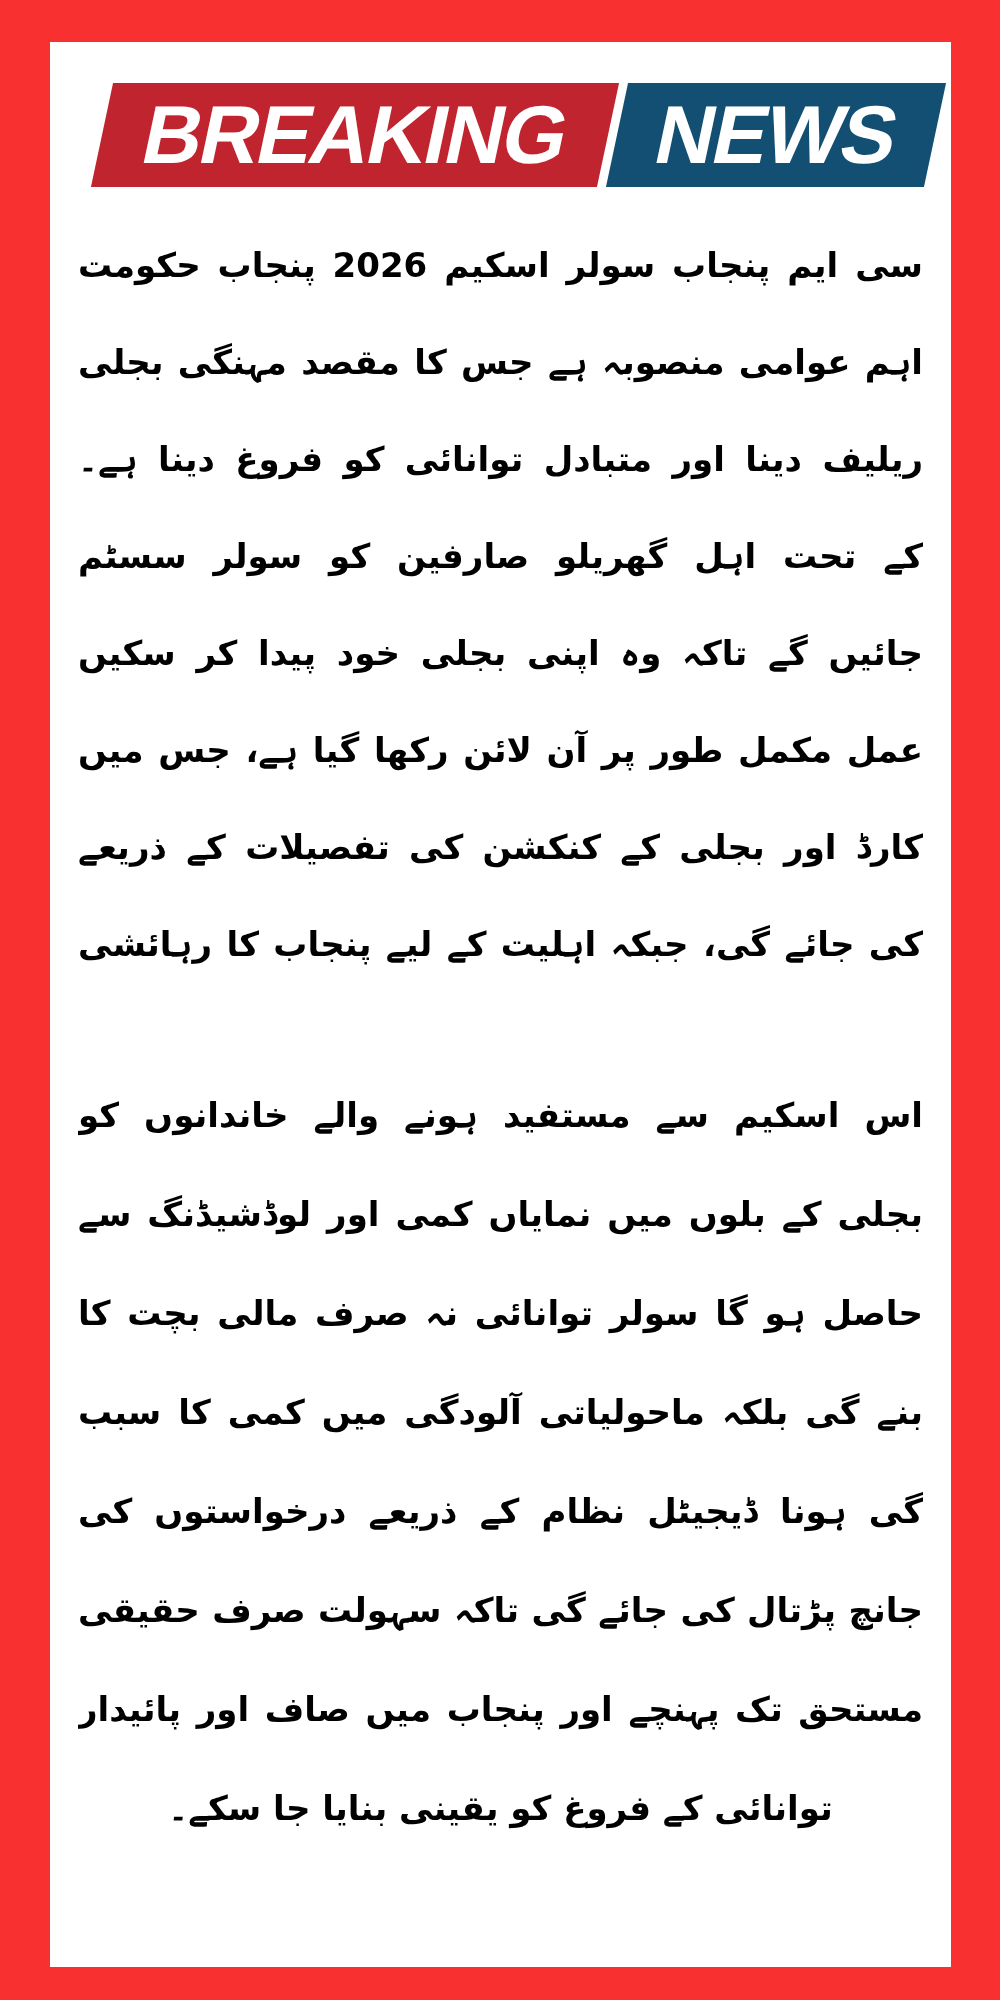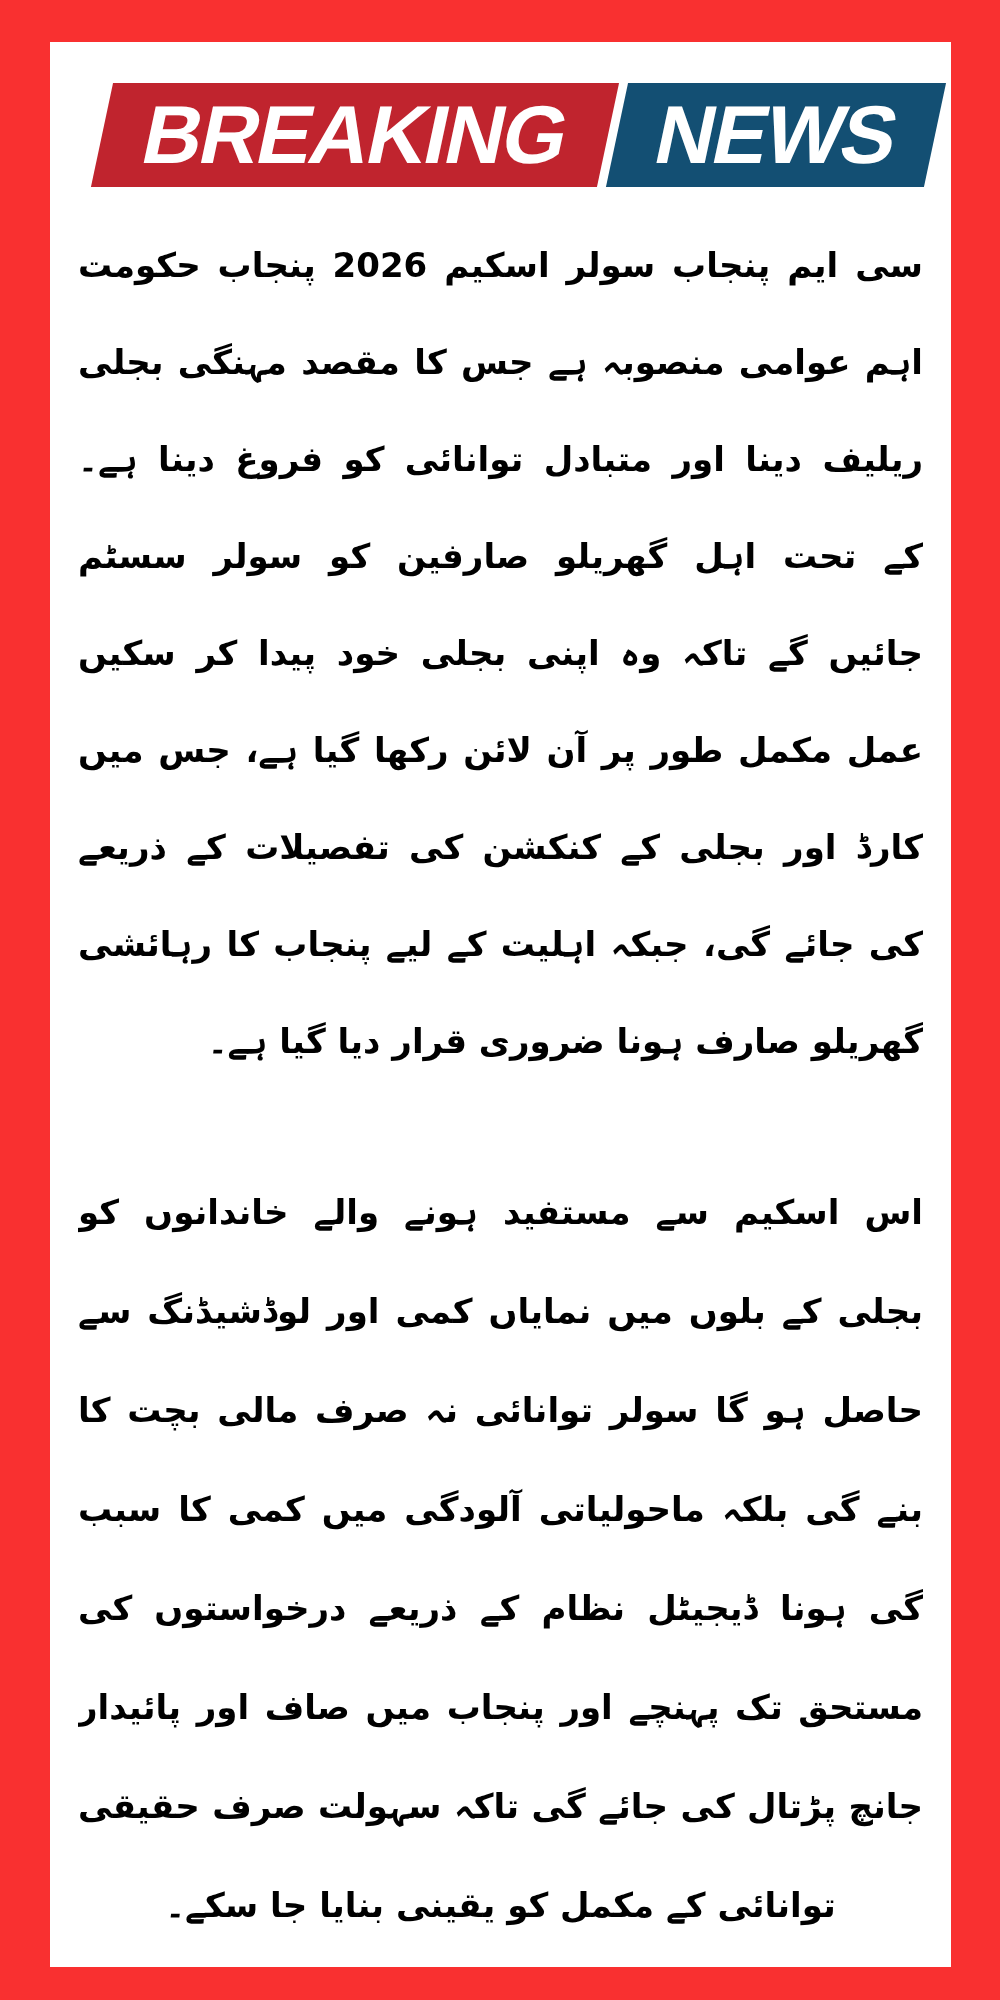--- a/index.html
+++ b/index.html
@@ -100,30 +100,29 @@
 
       <div class="para p1">
         <div class="line" dir="rtl" lang="ur">سی ایم پنجاب سولر اسکیم 2026 پنجاب حکومت کا ایک</div>
         <div class="line" dir="rtl" lang="ur">اہم عوامی منصوبہ ہے جس کا مقصد مہنگی بجلی سے عوام کو</div>
         <div class="line" dir="rtl" lang="ur">ریلیف دینا اور متبادل توانائی کو فروغ دینا ہے۔ اس اسکیم</div>
         <div class="line" dir="rtl" lang="ur">کے تحت اہل گھریلو صارفین کو سولر سسٹم فراہم کیے</div>
         <div class="line" dir="rtl" lang="ur">جائیں گے تاکہ وہ اپنی بجلی خود پیدا کر سکیں رجسٹریشن کا</div>
         <div class="line" dir="rtl" lang="ur">عمل مکمل طور پر آن لائن رکھا گیا ہے، جس میں شناختی</div>
         <div class="line" dir="rtl" lang="ur">کارڈ اور بجلی کے کنکشن کی تفصیلات کے ذریعے تصدیق</div>
         <div class="line" dir="rtl" lang="ur">کی جائے گی، جبکہ اہلیت کے لیے پنجاب کا رہائشی ہونا اور</div>
-        <div class="line last-right" dir="rtl" lang="ur">گھریلو صارف ہونا ضروری قرار دیا گیا ہے۔</div>
       </div>
 
       <div class="para p2">
         <div class="line" dir="rtl" lang="ur">اس اسکیم سے مستفید ہونے والے خاندانوں کو ماہانہ</div>
         <div class="line" dir="rtl" lang="ur">بجلی کے بلوں میں نمایاں کمی اور لوڈشیڈنگ سے تحفظ</div>
         <div class="line" dir="rtl" lang="ur">حاصل ہو گا سولر توانائی نہ صرف مالی بچت کا ذریعہ</div>
         <div class="line" dir="rtl" lang="ur">بنے گی بلکہ ماحولیاتی آلودگی میں کمی کا سبب بھی بنے</div>
         <div class="line" dir="rtl" lang="ur">گی ہونا ڈیجیٹل نظام کے ذریعے درخواستوں کی</div>
+        <div class="line" dir="rtl" lang="ur">جانچ پڑتال کی جائے گی تاکہ سہولت صرف حقیقی</div>
         <div class="line" dir="rtl" lang="ur">مستحق تک پہنچے اور پنجاب میں صاف اور پائیدار</div>
-        <div class="line" dir="rtl" lang="ur">جانچ پڑتال کی جائے گی تاکہ سہولت صرف حقیقی</div>
-        <div class="line last-center" dir="rtl" lang="ur">توانائی کے مکمل کو یقینی بنایا جا سکے۔</div>
+        <div class="line last-center" dir="rtl" lang="ur">توانائی کے فروغ کو یقینی بنایا جا سکے۔</div>
       </div>
 
     </div>
 
   </div>
 </div>
 
 </body></html>

